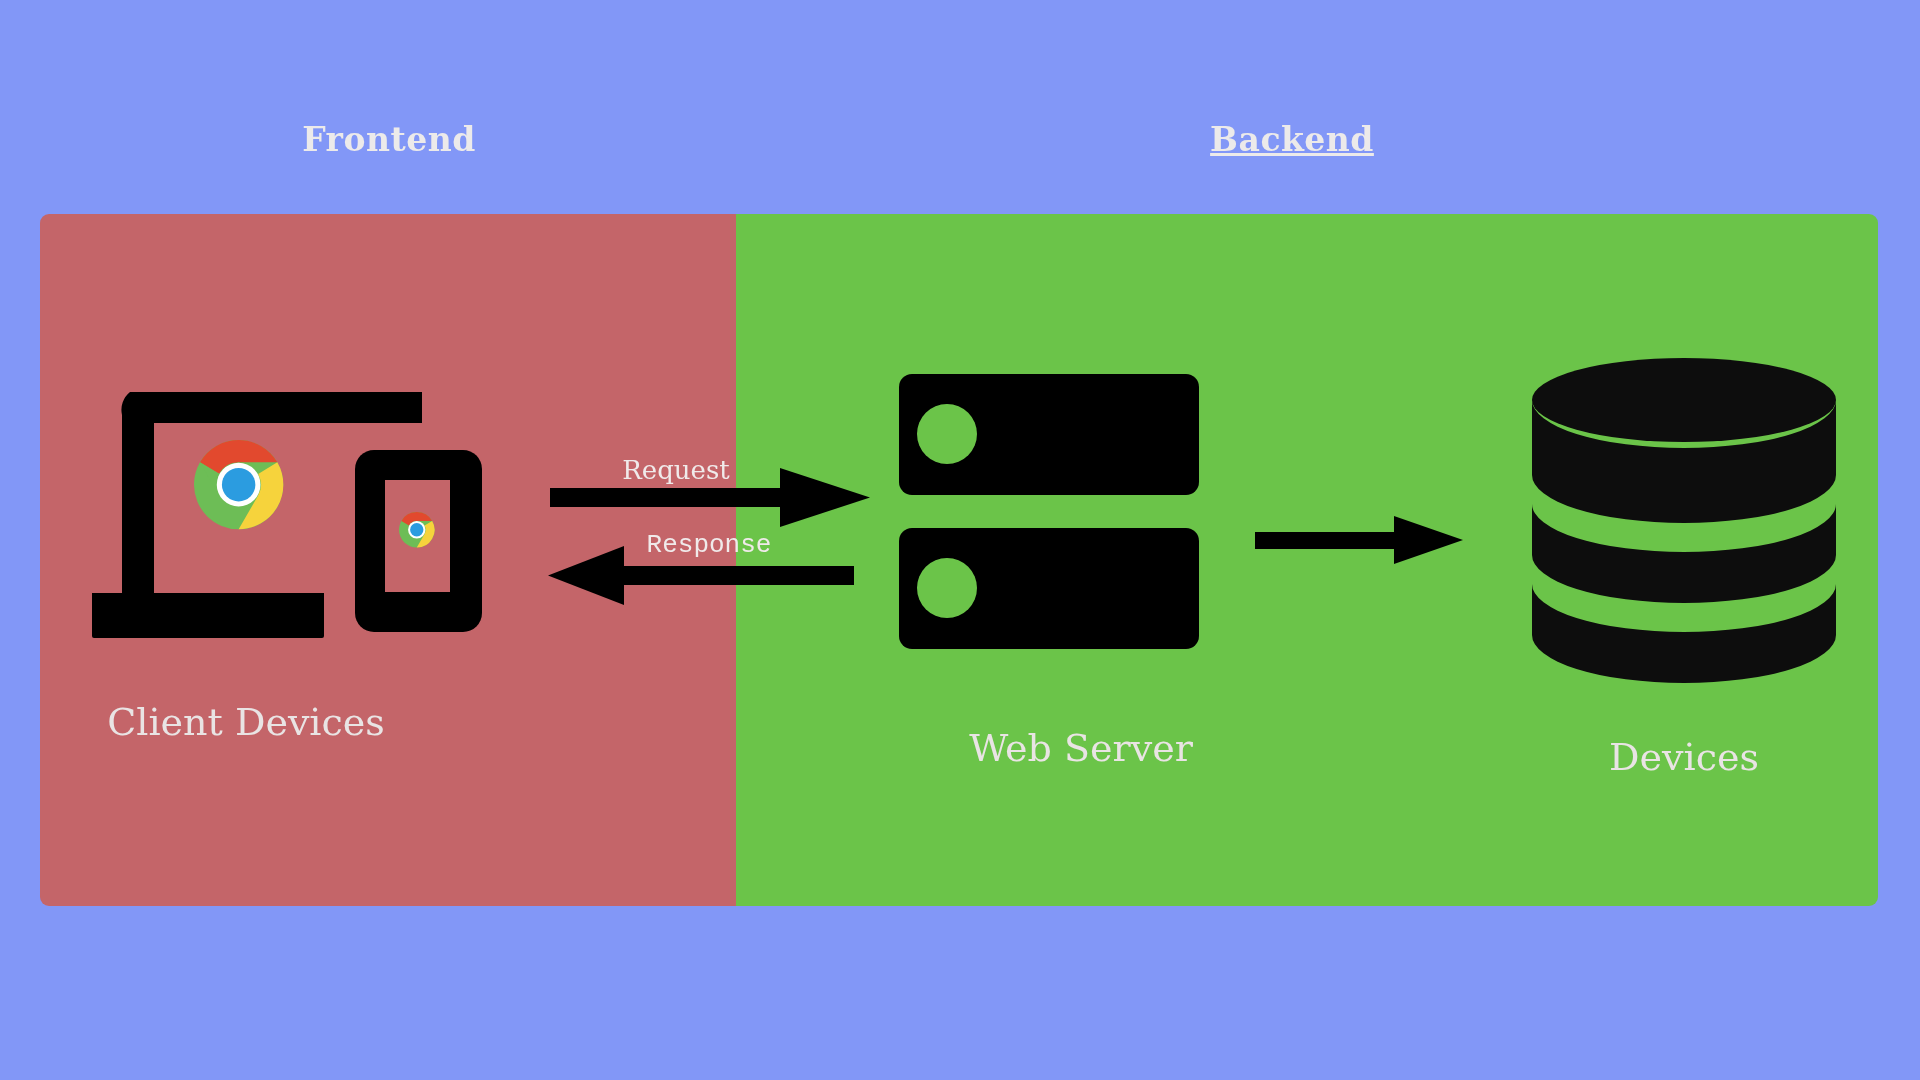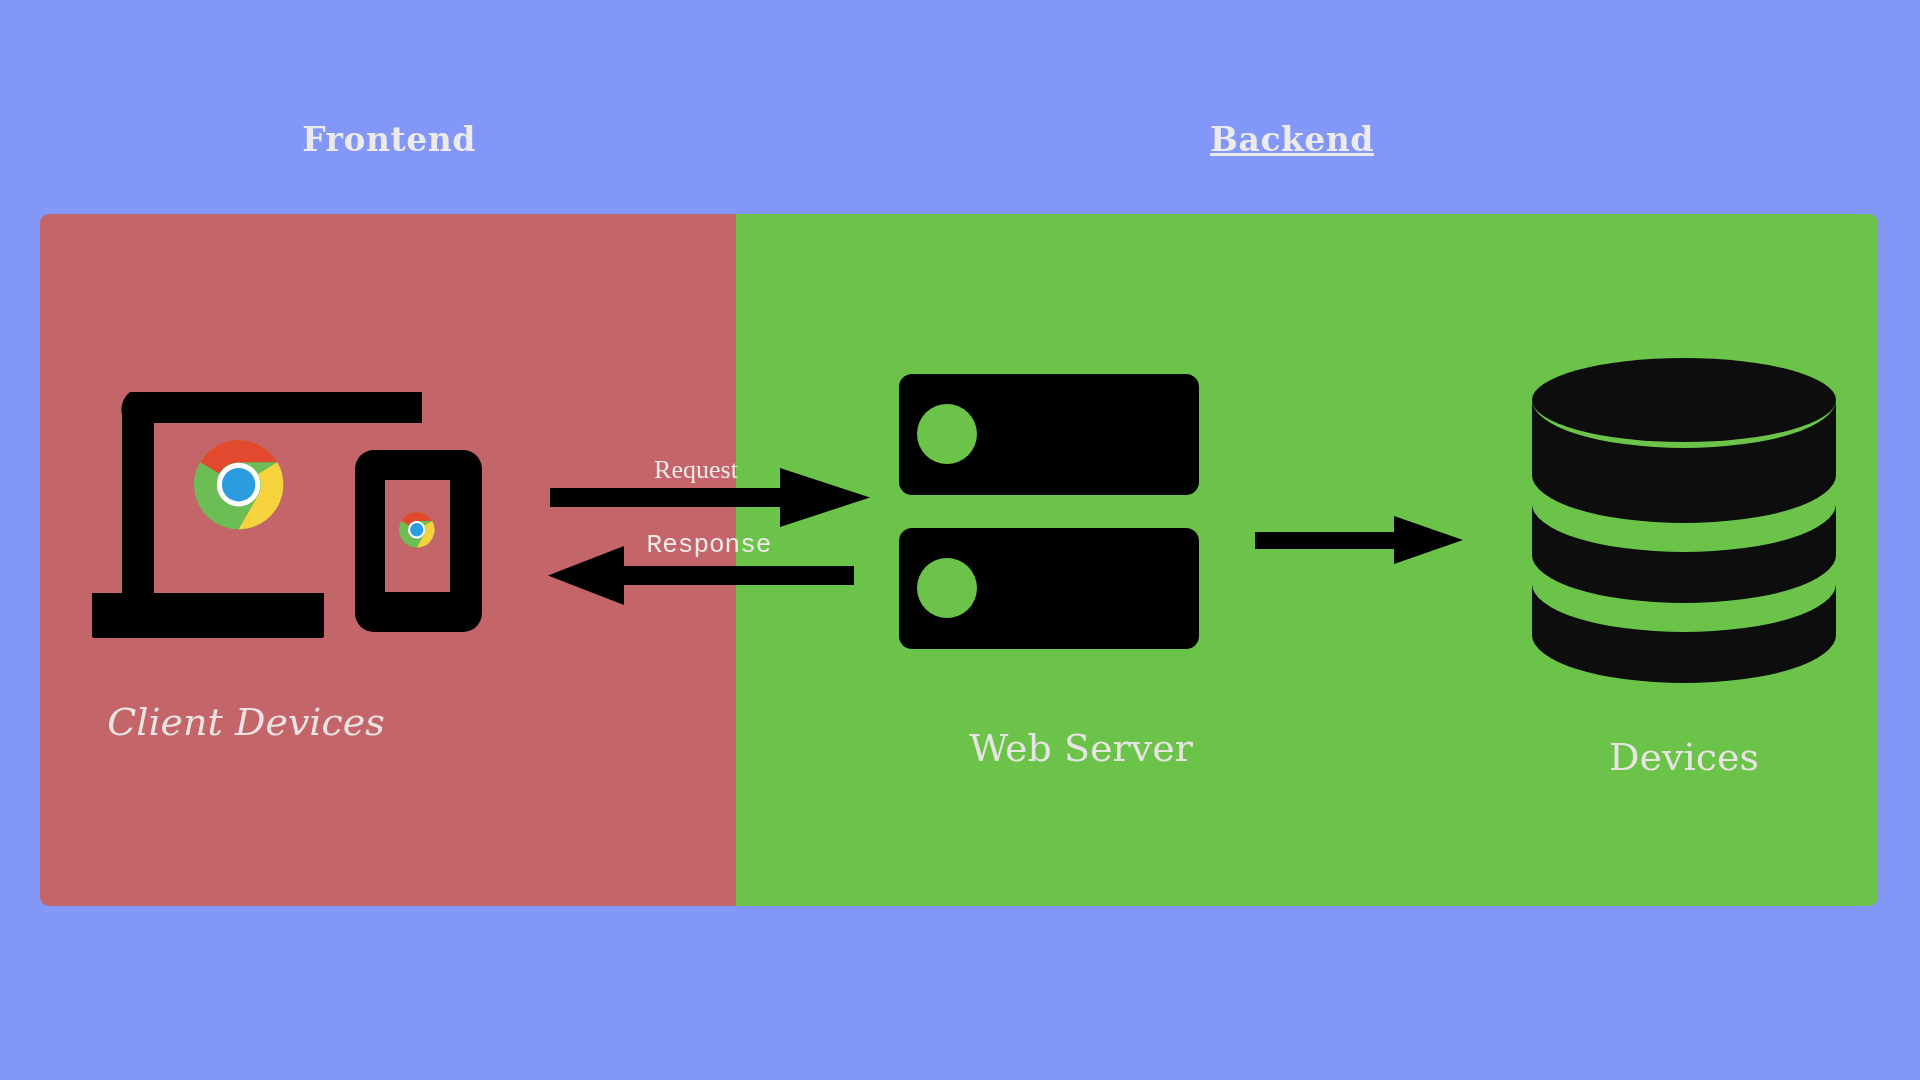--- a/index.html
+++ b/index.html
@@ -67,21 +67,21 @@
   .node-label {
     position: absolute;
     font-family: "DejaVu Serif", "Liberation Serif", serif;
     font-weight: 400;
     font-size: 38px;
     color: #e9e4e4;
     white-space: nowrap;
     transform: translateX(-50%);
     text-align: center;
   }
-  #label-client   { left: 246px; top: 700px; font-style: italic; }
+  #label-client   { left: 246px; top: 700px; }
   #label-server   { left: 1081px; top: 726px; }
   #label-database { left: 1684px; top: 735px; }
 
   
   #icon-client-devices {
     left: 92px;
     top: 380px;
     width: 410px;
     height: 275px;
   }
@@ -117,21 +117,21 @@
 
   .arrow-label {
     position: absolute;
     font-family: "DejaVu Serif", "Liberation Serif", serif;
     font-weight: 400;
     font-size: 26px;
     color: #f0eaea;
     white-space: nowrap;
     transform: translateX(-50%);
   }
-  #label-request  { left: 696px; top: 455px; font-family: Liberation Serif, serif; }
+  #label-request  { left: 676px; top: 455px; }
   #label-response { left: 709px; top: 530px; font-family: Liberation Mono, monospace; }
 </style>
 </head>
 <body>
 
 <div id="stage">
 
   <div class="section-title" id="title-frontend">Frontend</div>
 
   <div class="section-title" id="title-backend">Backend</div>

